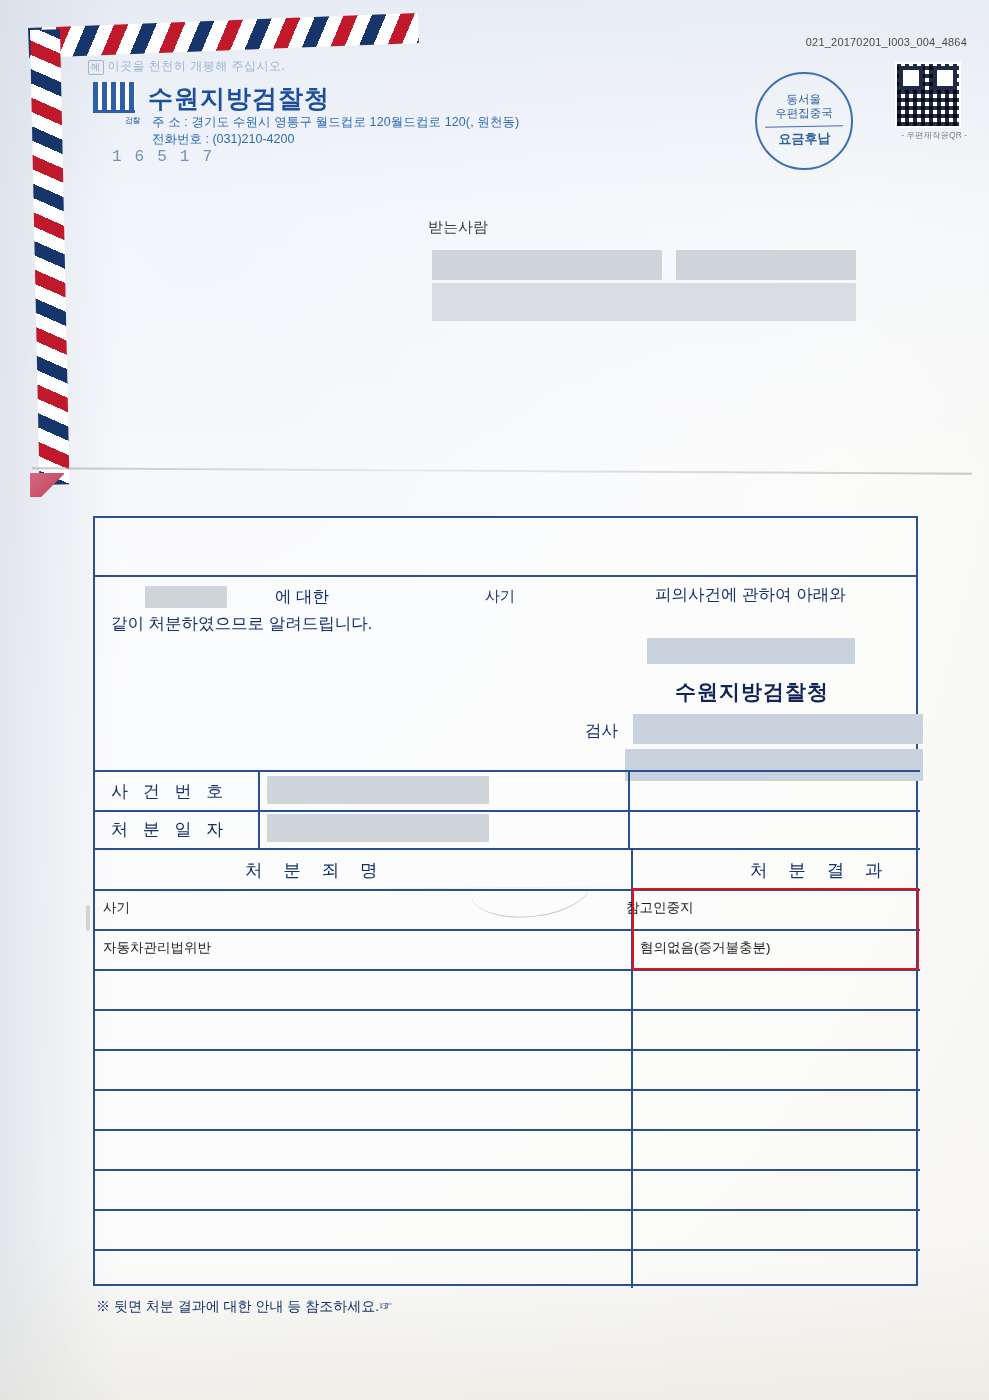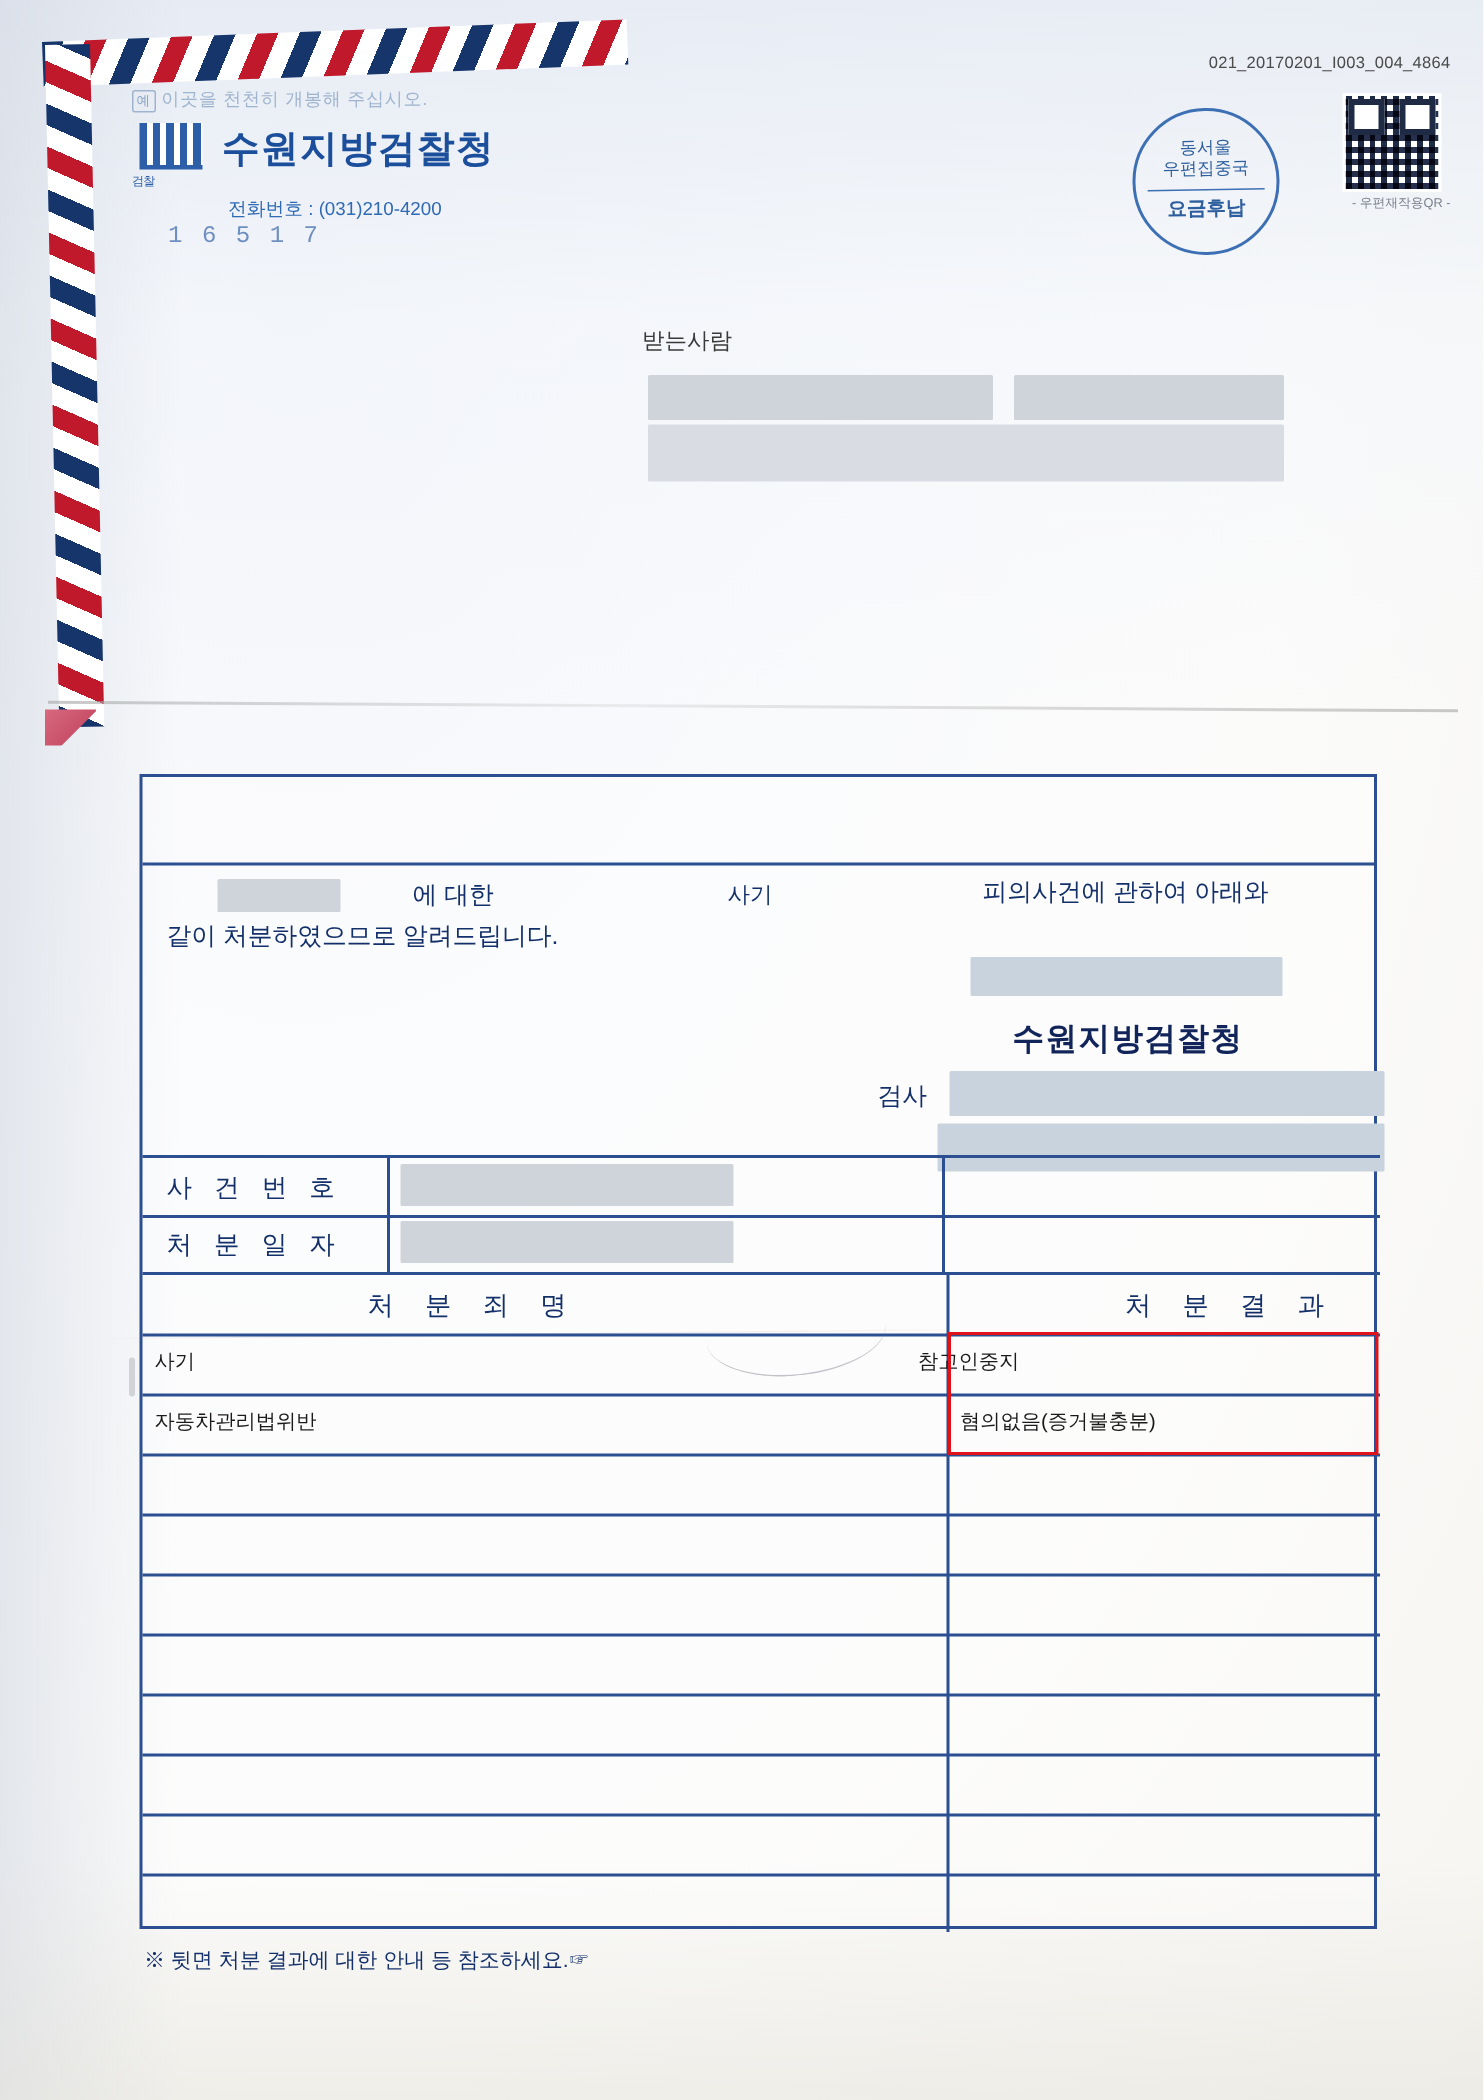--- a/index.html
+++ b/index.html
@@ -116,21 +116,21 @@
     border-radius: 2px;
     font-size: 9px;
     padding: 0 2px;
     margin-right: 4px;
     color: #8aa3c4;
   }
   .emblem {
     position: absolute;
     left: 88px; top: 82px;
     width: 52px; height: 46px;
-    text-align: left;
+    text-align: right;
   }
   .emblem .bars {
     display: block;
     width: 42px; height: 28px;
     margin: 0 auto;
     background: repeating-linear-gradient(90deg,
       #2c5fa8 0px, #2c5fa8 5px,
       #ffffff 5px, #ffffff 9px);
     border-bottom: 3px solid #2c5fa8;
   }
@@ -367,20 +367,21 @@
   <div class="open-hint">
     <span class="tag">예</span><span>이곳을 천천히 개봉해 주십시오.</span>
   </div>
 
   <div class="emblem">
     <span class="bars"></span>
     <span class="emblem-label">검찰</span>
   </div>
 
   <div class="sender-name">수원지방검찰청</div>
+  <div class="sender-addr">주     소 : 경기도 수원시 영통구 월드컵로 120월드컵로 120(, 원천동)</div>
   <div class="sender-tel">전화번호 : (031)210-4200</div>
   <div class="zipcode">16517</div>
 
   <div class="postmark">
     <span>동서울</span><br>
     <span>우편집중국</span>
     <span class="pm-sep"></span>
     <span class="pm-big">요금후납</span>
   </div>
 
@@ -429,21 +430,21 @@
     <div class="hline" style="top:451px;"></div>
     <div class="hline" style="top:491px;"></div>
     <div class="hline" style="top:531px;"></div>
     <div class="hline" style="top:571px;"></div>
     <div class="hline" style="top:611px;"></div>
     <div class="hline" style="top:651px;"></div>
     <div class="hline" style="top:691px;"></div>
     <div class="hline" style="top:731px;"></div>
 
     <div class="row-text" style="left:8px; top:381px;">사기</div>
-    <div class="row-text" style="left:517px; top:381px;">참고인중지</div>
+    <div class="row-text" style="left:531px; top:381px;">참고인중지</div>
 
     <div class="row-text" style="left:8px; top:421px;">자동차관리법위반</div>
     <div class="row-text" style="left:545px; top:421px;">혐의없음(증거불충분)</div>
 
     <div class="highlight-box" style="left:537px; top:370px; width:287px; height:82px;"></div>
 
     <div class="pen-scribble" style="left:377px; top:368px;"></div>
   </div>
 
   <div class="smudge"></div>

